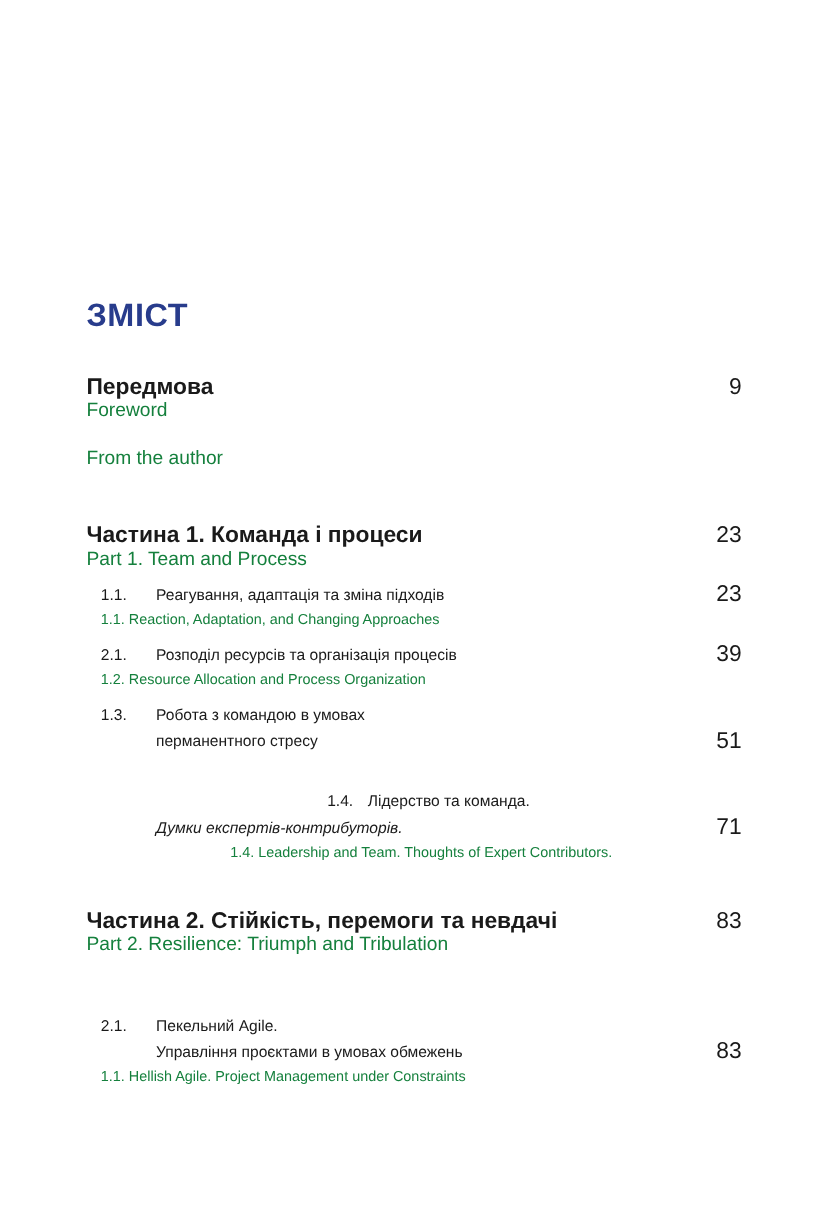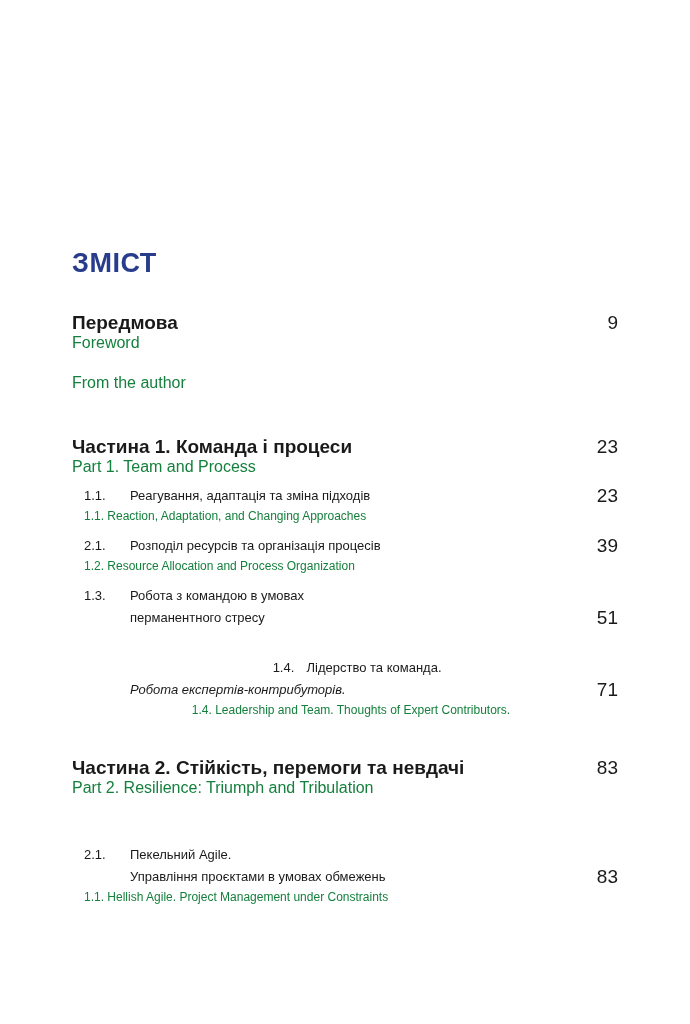--- a/index.html
+++ b/index.html
@@ -64,21 +64,21 @@
   <div class="main"><span class="num">1.3.</span><span>Робота з командою в умовах</span></div>
   <div class="row">
       <span class="main indent">перманентного стресу</span>
       <span class="page">51</span>
     </div>
 </div>
 
 <div class="sub-entry" style="top:657px;text-align:center;">
   <div class="main"><span class="num">1.4.</span><span>Лідерство та команда.</span></div>
   <div class="row">
-      <span class="main indent it">Робота експертів-контрибуторів.</span>
+      <span class="main indent it">Думки експертів-контрибуторів.</span>
       <span class="page">71</span>
     </div>
   <div class="sub">1.4. Leadership and Team. Thoughts of Expert Contributors.</div>
 </div>
 
 <div class="entry" style="top:757px;">
   <div class="row">
       <span class="main">Частина 2. Стійкість, перемоги та невдачі</span>
       <span class="page">83</span>
     </div>

